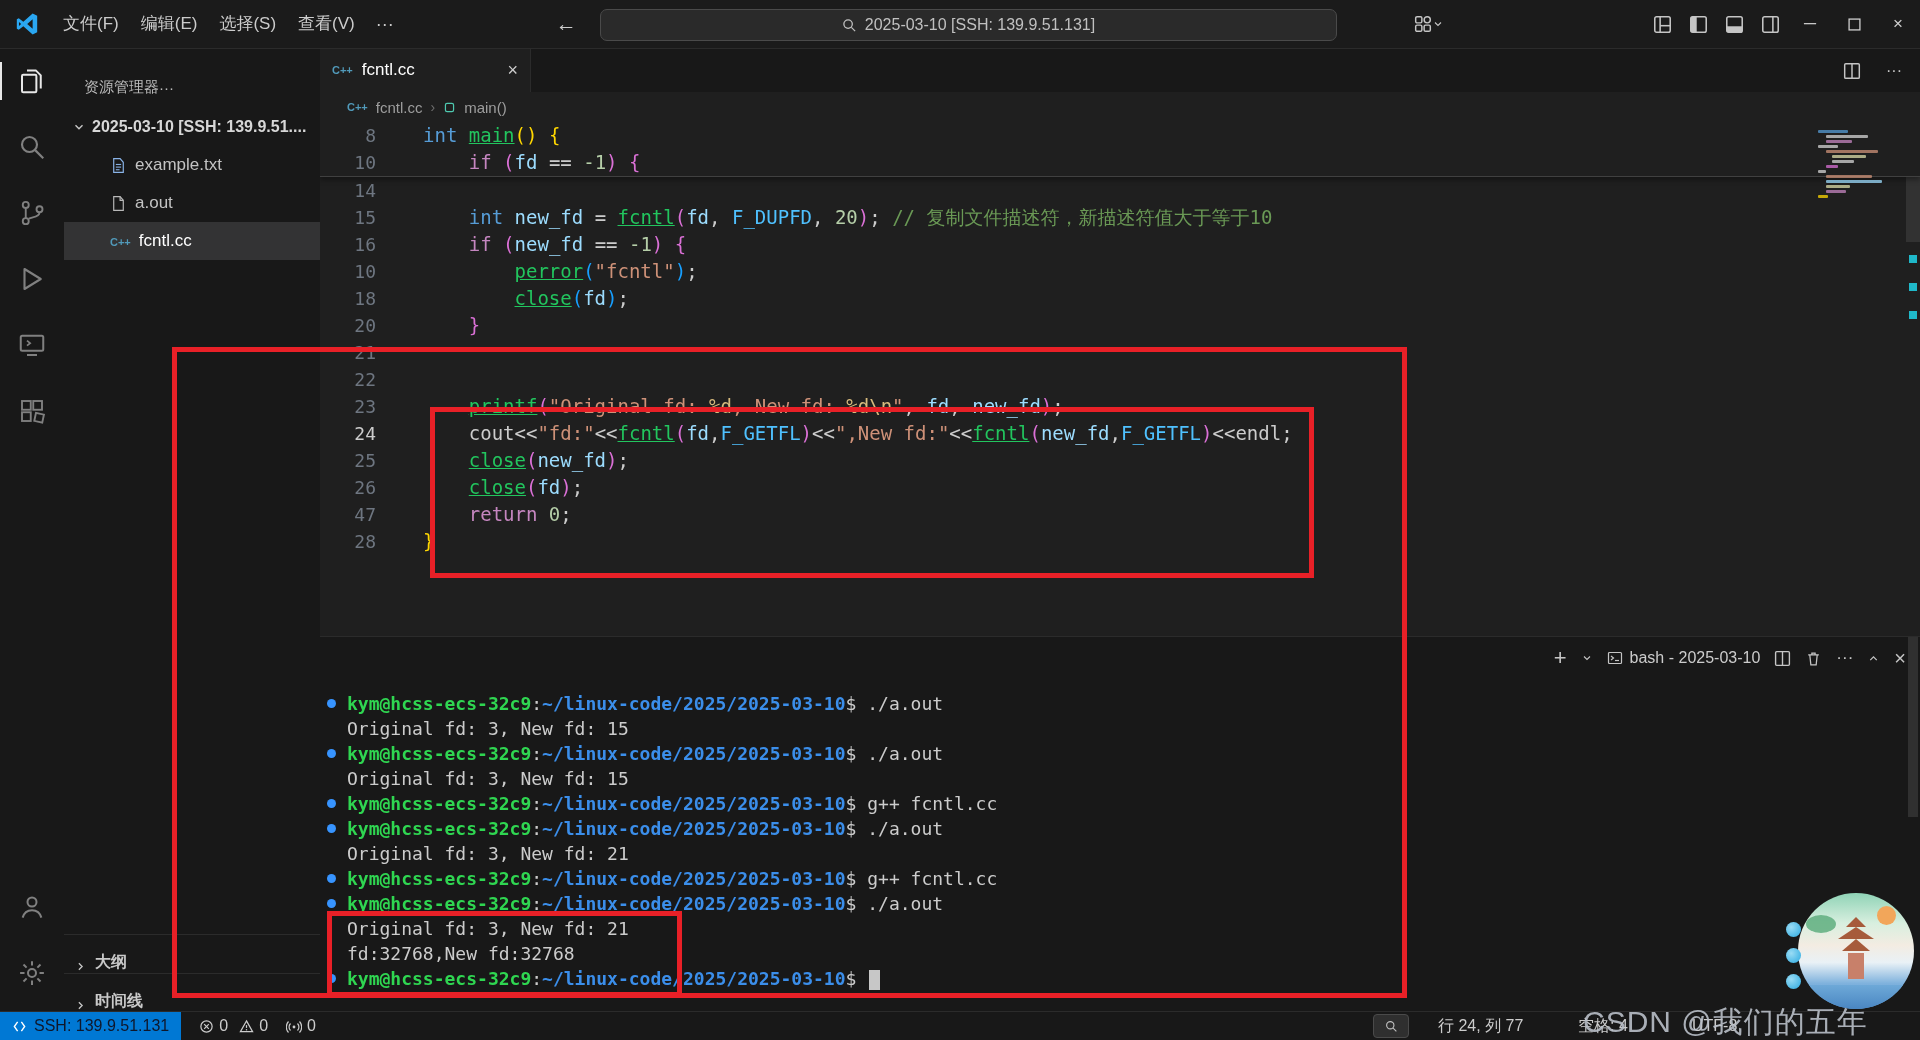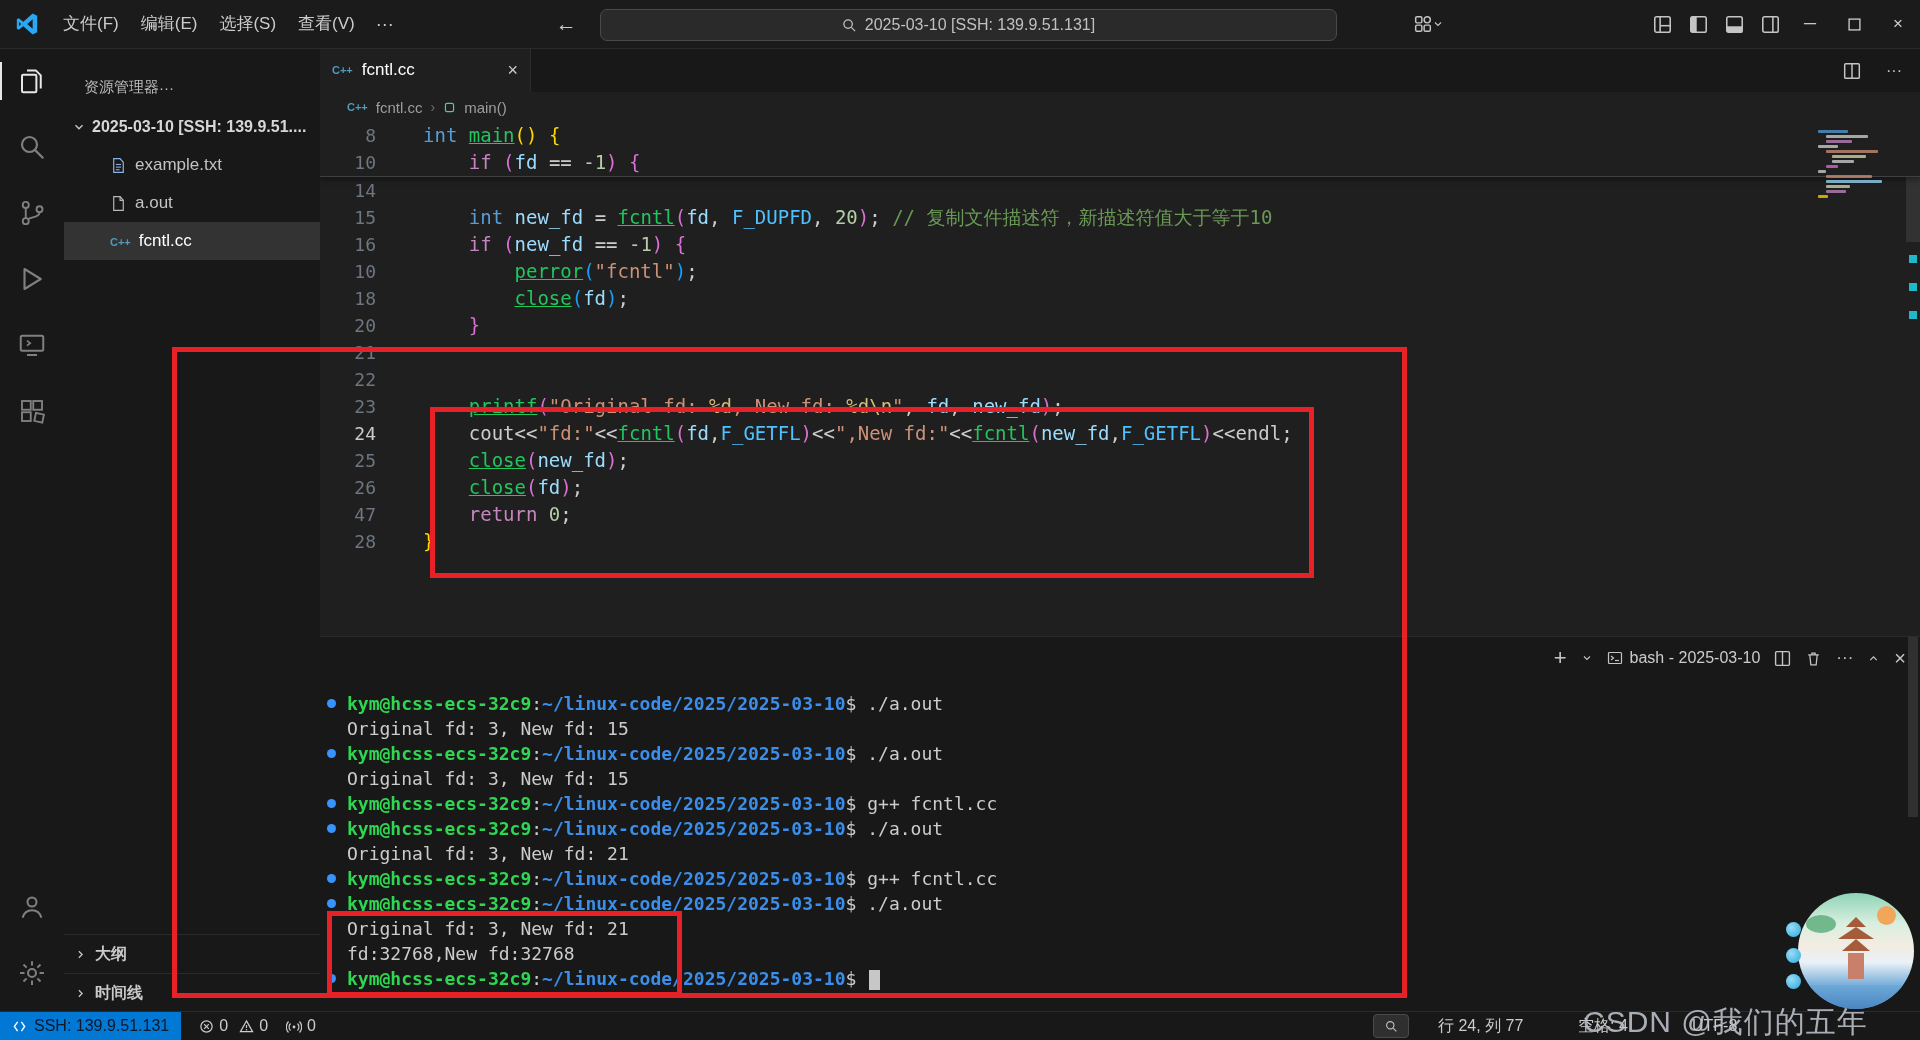--- a/index.html
+++ b/index.html
@@ -29,21 +29,21 @@
   #ab-bottom{position:absolute;bottom:6px;left:0;right:0;}
 
   
   #sidebar{position:absolute;left:64px;top:48px;bottom:28px;width:256px;background:#181818;border-right:1px solid #2b2b2b;}
   #sidebar-header{height:42px;display:flex;align-items:center;padding:18px 14px 0 20px;font-size:15px;color:#bcbcbc;}
   .tree-root{height:38px;display:flex;align-items:center;gap:6px;padding-left:8px;font-size:16px;font-weight:bold;color:#d7d7d7;white-space:nowrap;overflow:hidden;}
   .tree-row{height:38px;display:flex;align-items:center;gap:8px;padding-left:46px;font-size:17px;color:#c3c3c3;}
   .tree-row.selected{background:#333334;color:#ffffff;}
   .cpp-badge{font-size:11px;font-weight:bold;color:#519aba;letter-spacing:0;}
   #sidebar-bottom{position:absolute;bottom:0;left:0;right:0;}
-  .side-section{height:38px;display:flex;align-items:center;gap:8px;padding-left:10px;font-size:16px;font-weight:bold;color:#c9c9c9;border-top:1px solid #2b2b2b;}
+  .side-section{height:38px;display:flex;align-items:flex-end;gap:8px;padding-left:10px;font-size:16px;font-weight:bold;color:#c9c9c9;border-top:1px solid #2b2b2b;}
 
   
   #main{position:absolute;left:320px;top:48px;right:0;bottom:28px;background:#1f1f1f;}
   #tabbar{position:absolute;top:0;left:0;right:0;height:44px;background:#181818;display:flex;border-bottom:1px solid #2b2b2b;}
   #tab-active{width:186px;background:#1f1f1f;display:flex;align-items:center;gap:9px;padding:0 12px;font-size:17px;color:#ffffff;border-right:1px solid #2b2b2b;}
   #tab-close{margin-left:auto;color:#cccccc;font-size:18px;}
   #editor-actions{position:absolute;right:8px;top:6px;display:flex;gap:6px;color:#c5c5c5;}
   #breadcrumb{position:absolute;top:44px;left:0;right:0;height:30px;display:flex;align-items:center;gap:8px;padding-left:27px;font-size:15px;color:#9d9d9d;background:#1f1f1f;}
   .crumb-sep{color:#6e6e6e;font-size:14px;}
   #code-area{position:absolute;top:74px;left:0;right:0;height:514px;overflow:hidden;}

